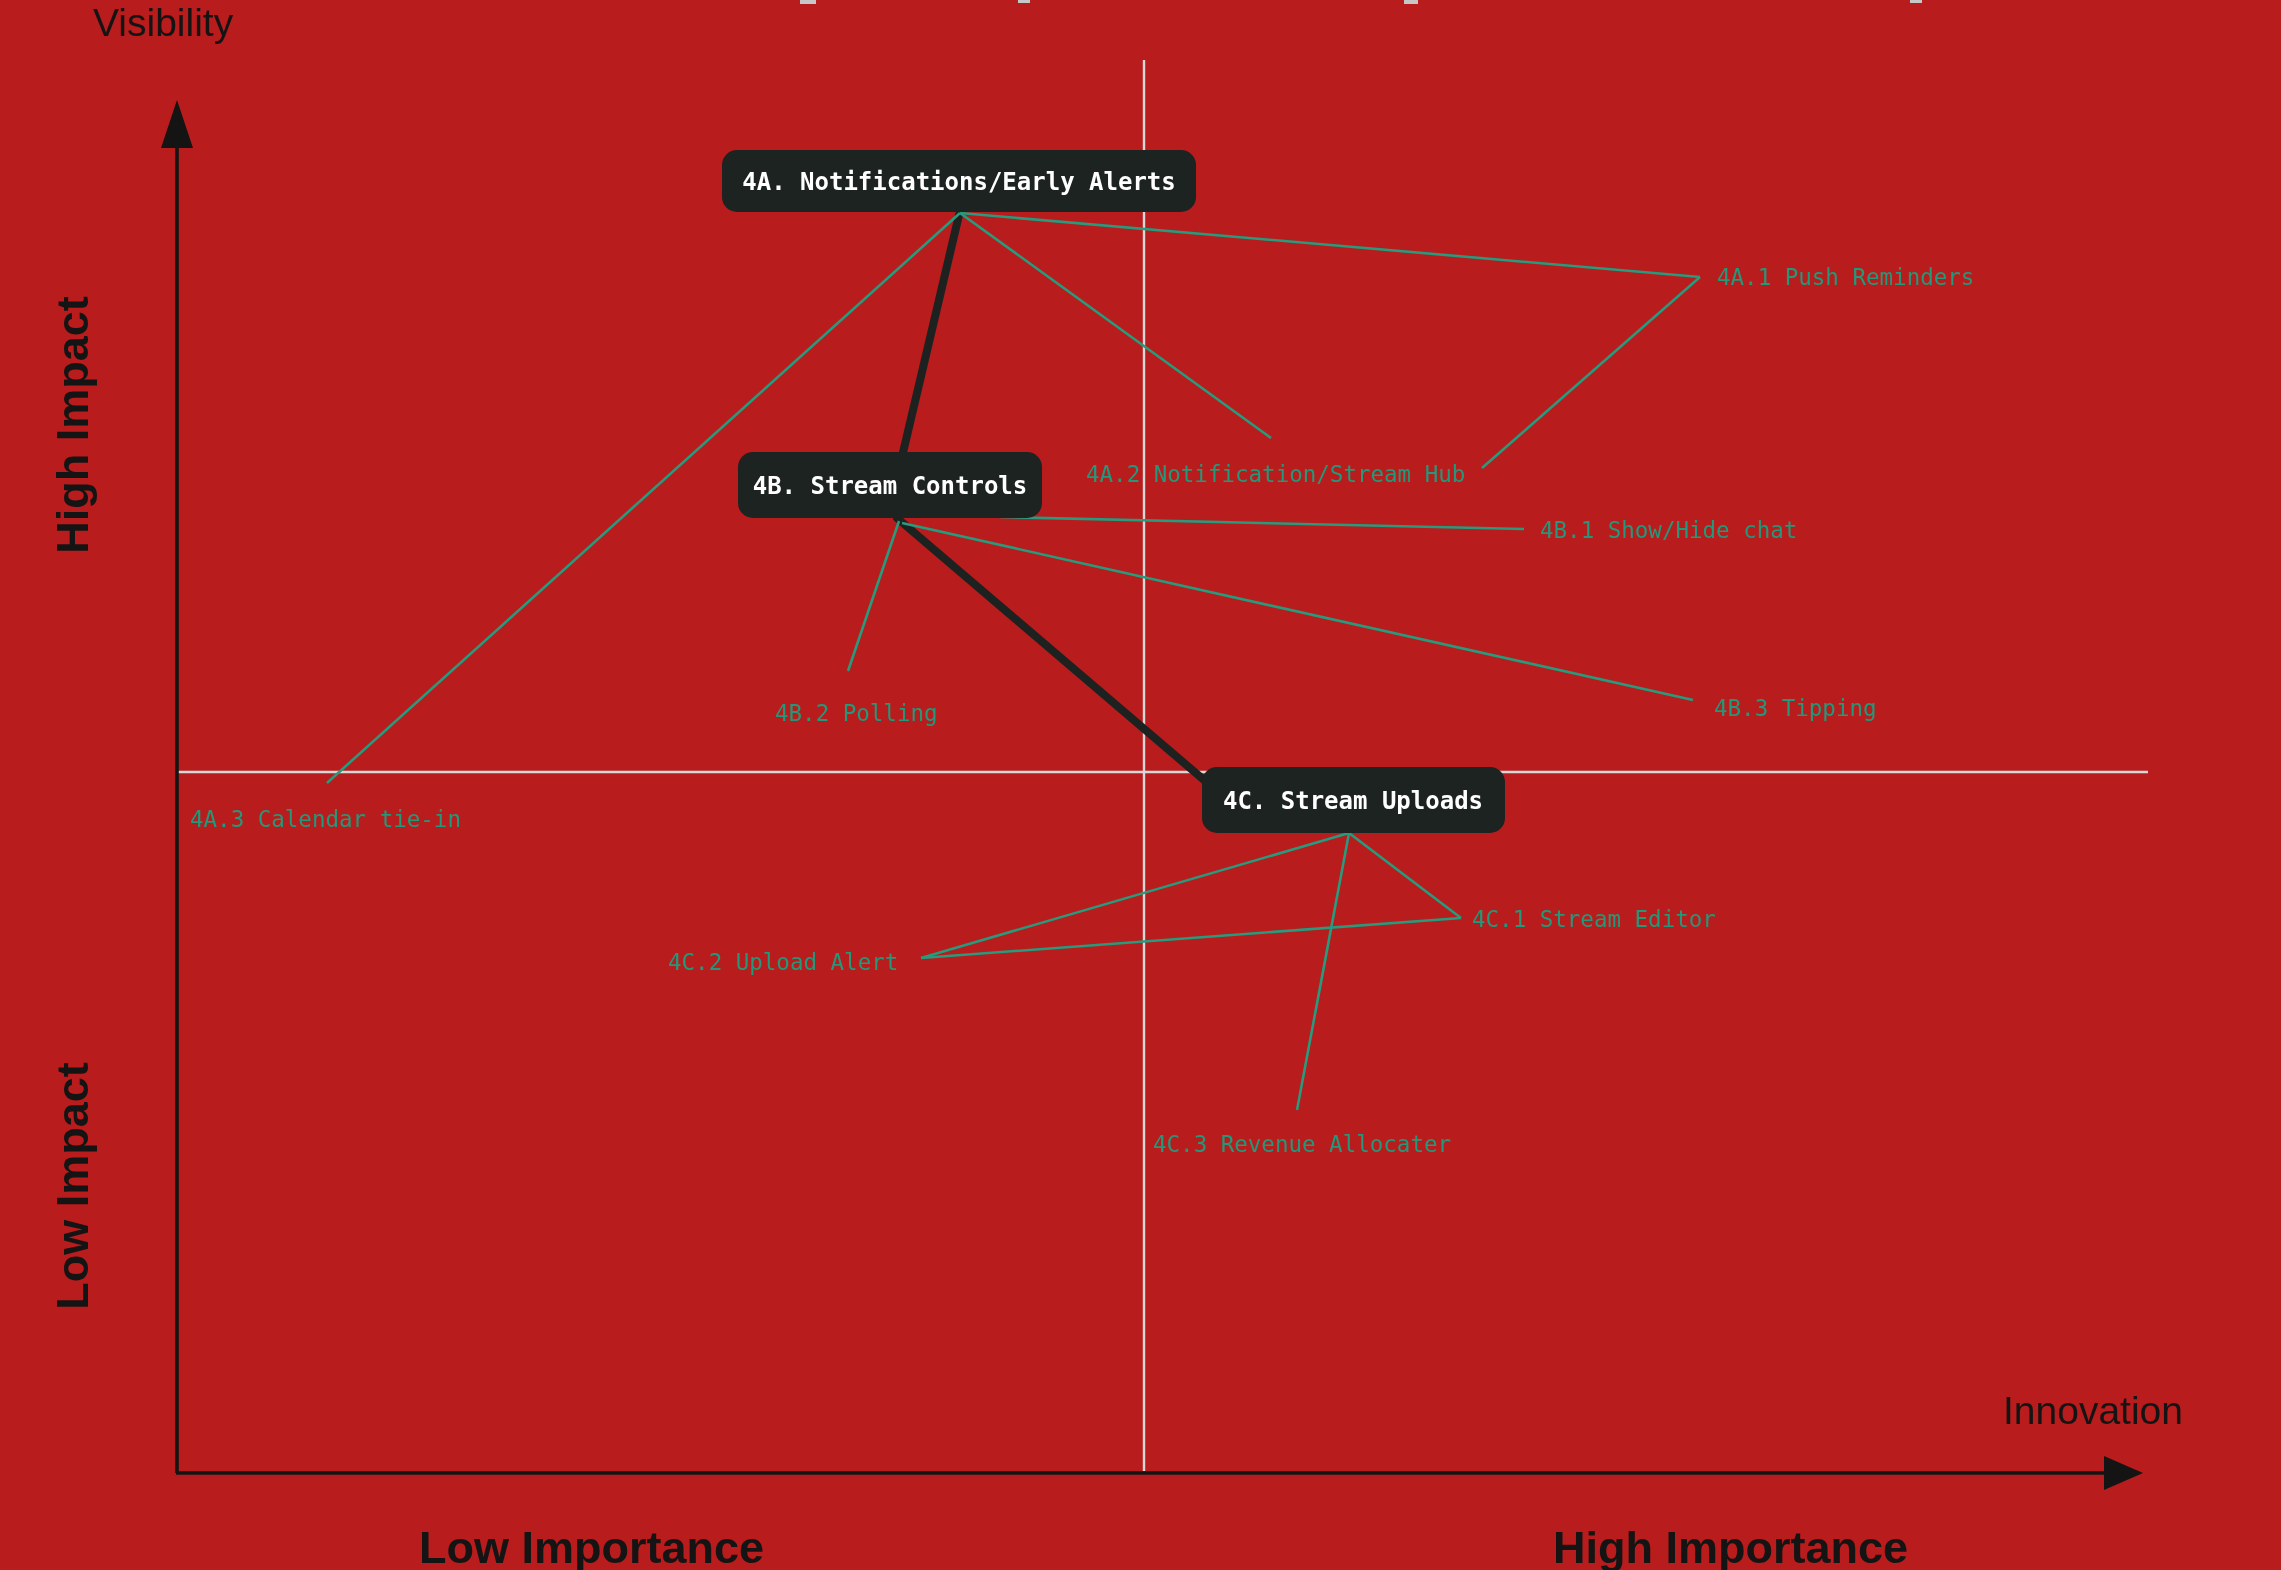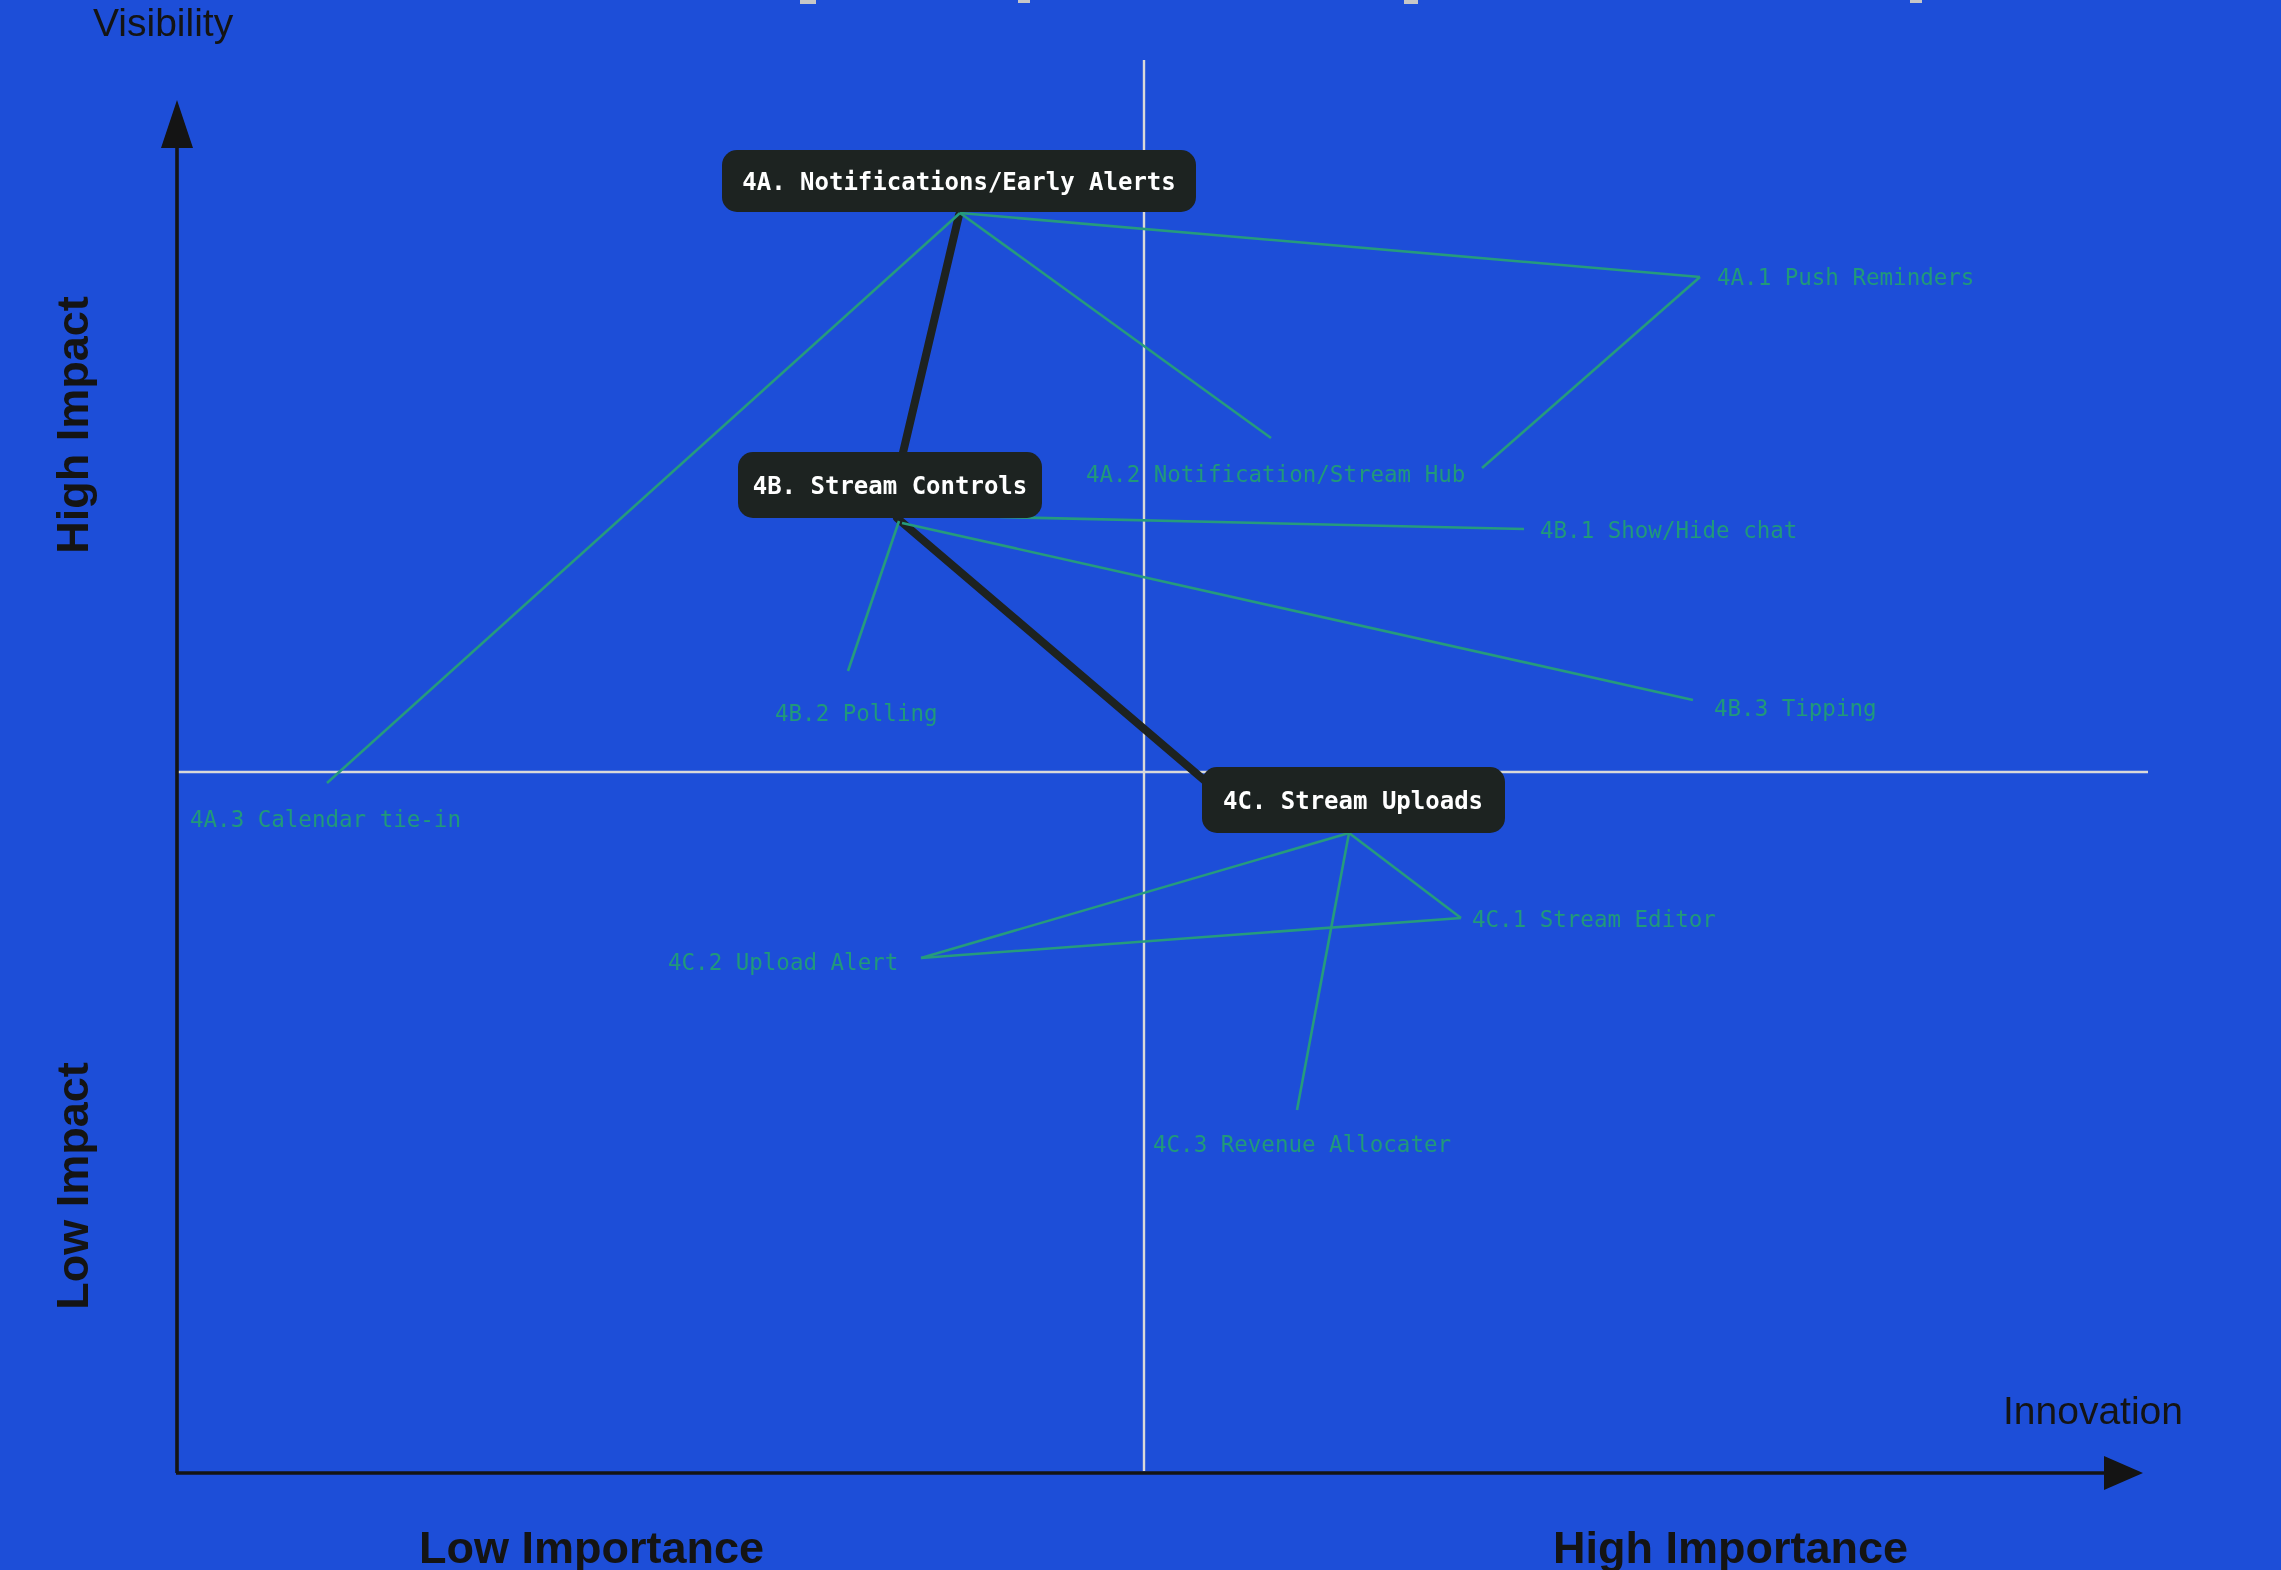--- a/index.html
+++ b/index.html
@@ -4,21 +4,21 @@
 <style>
   html, body {
     margin: 0;
     padding: 0;
     background: #ffffff;
   }
   .stage {
     position: relative;
     width: 2281px;
     height: 1570px;
-    background: #1d4ed8;
+    background: #b91c1c;
     overflow: hidden;
     font-family: "Liberation Sans", sans-serif;
   }
   svg { display: block; }
 
   
   .axis-title {
     font-family: "Liberation Sans", sans-serif;
     font-size: 39px;
     fill: #141414;

